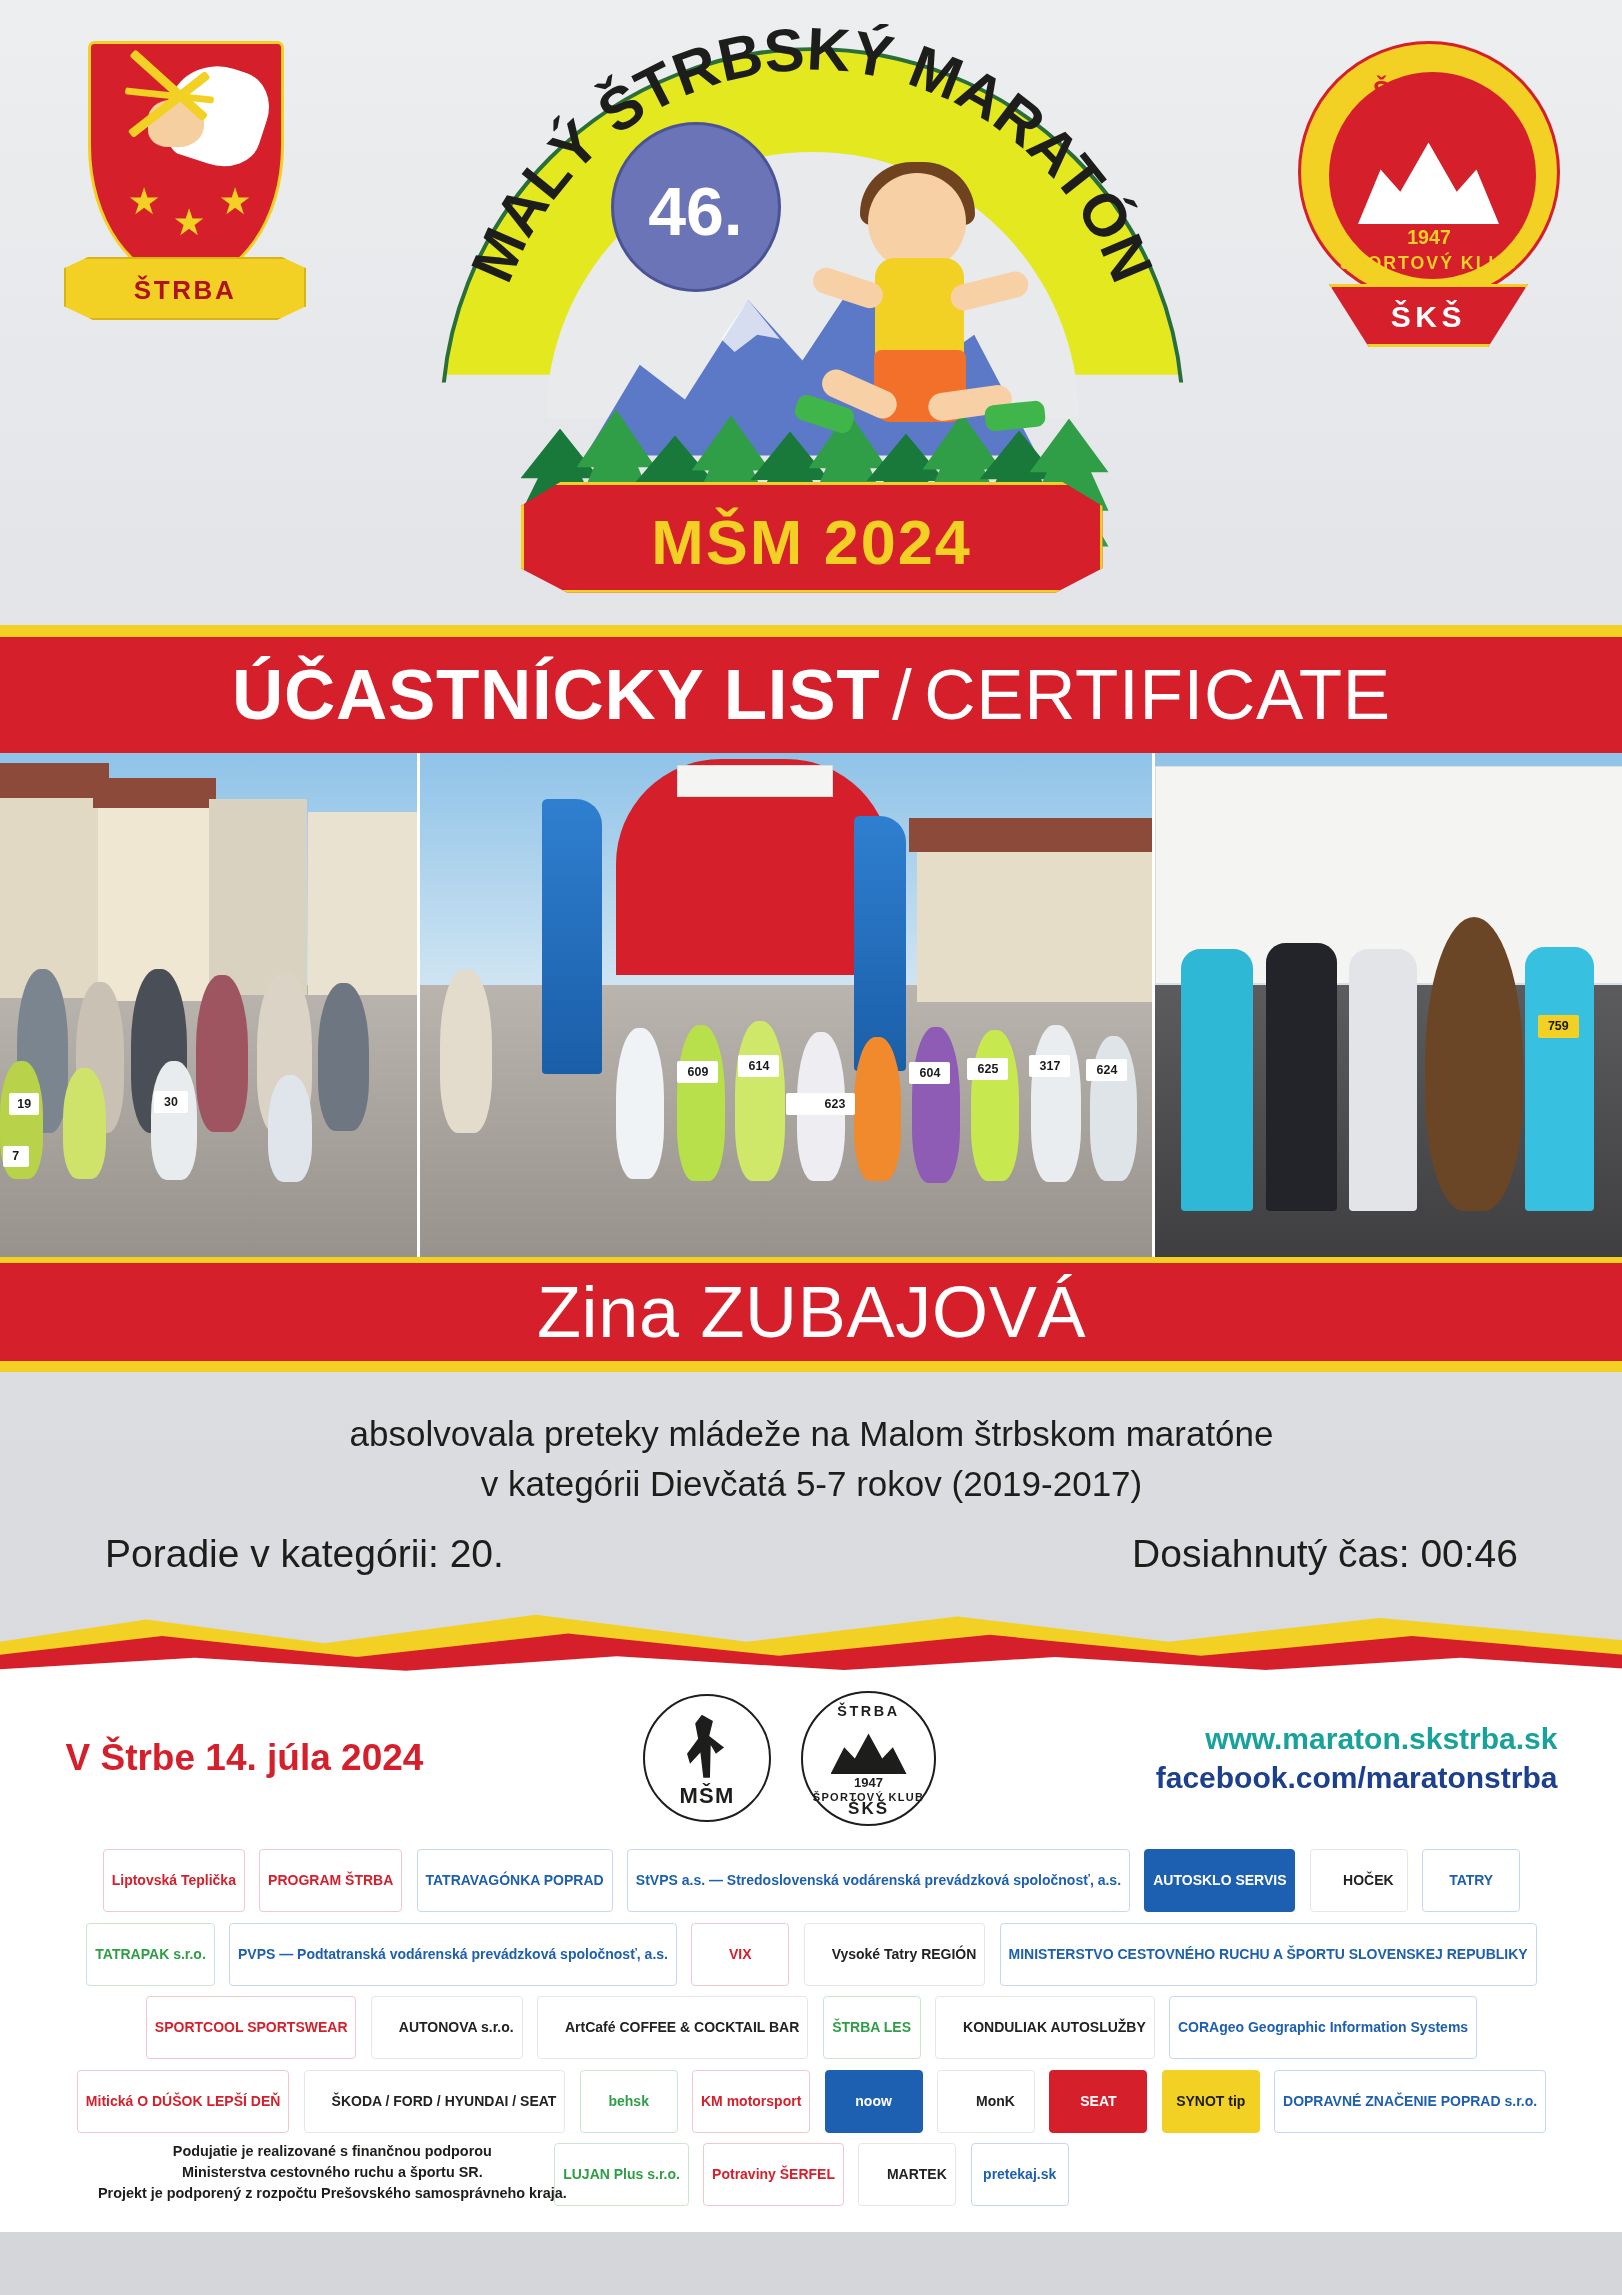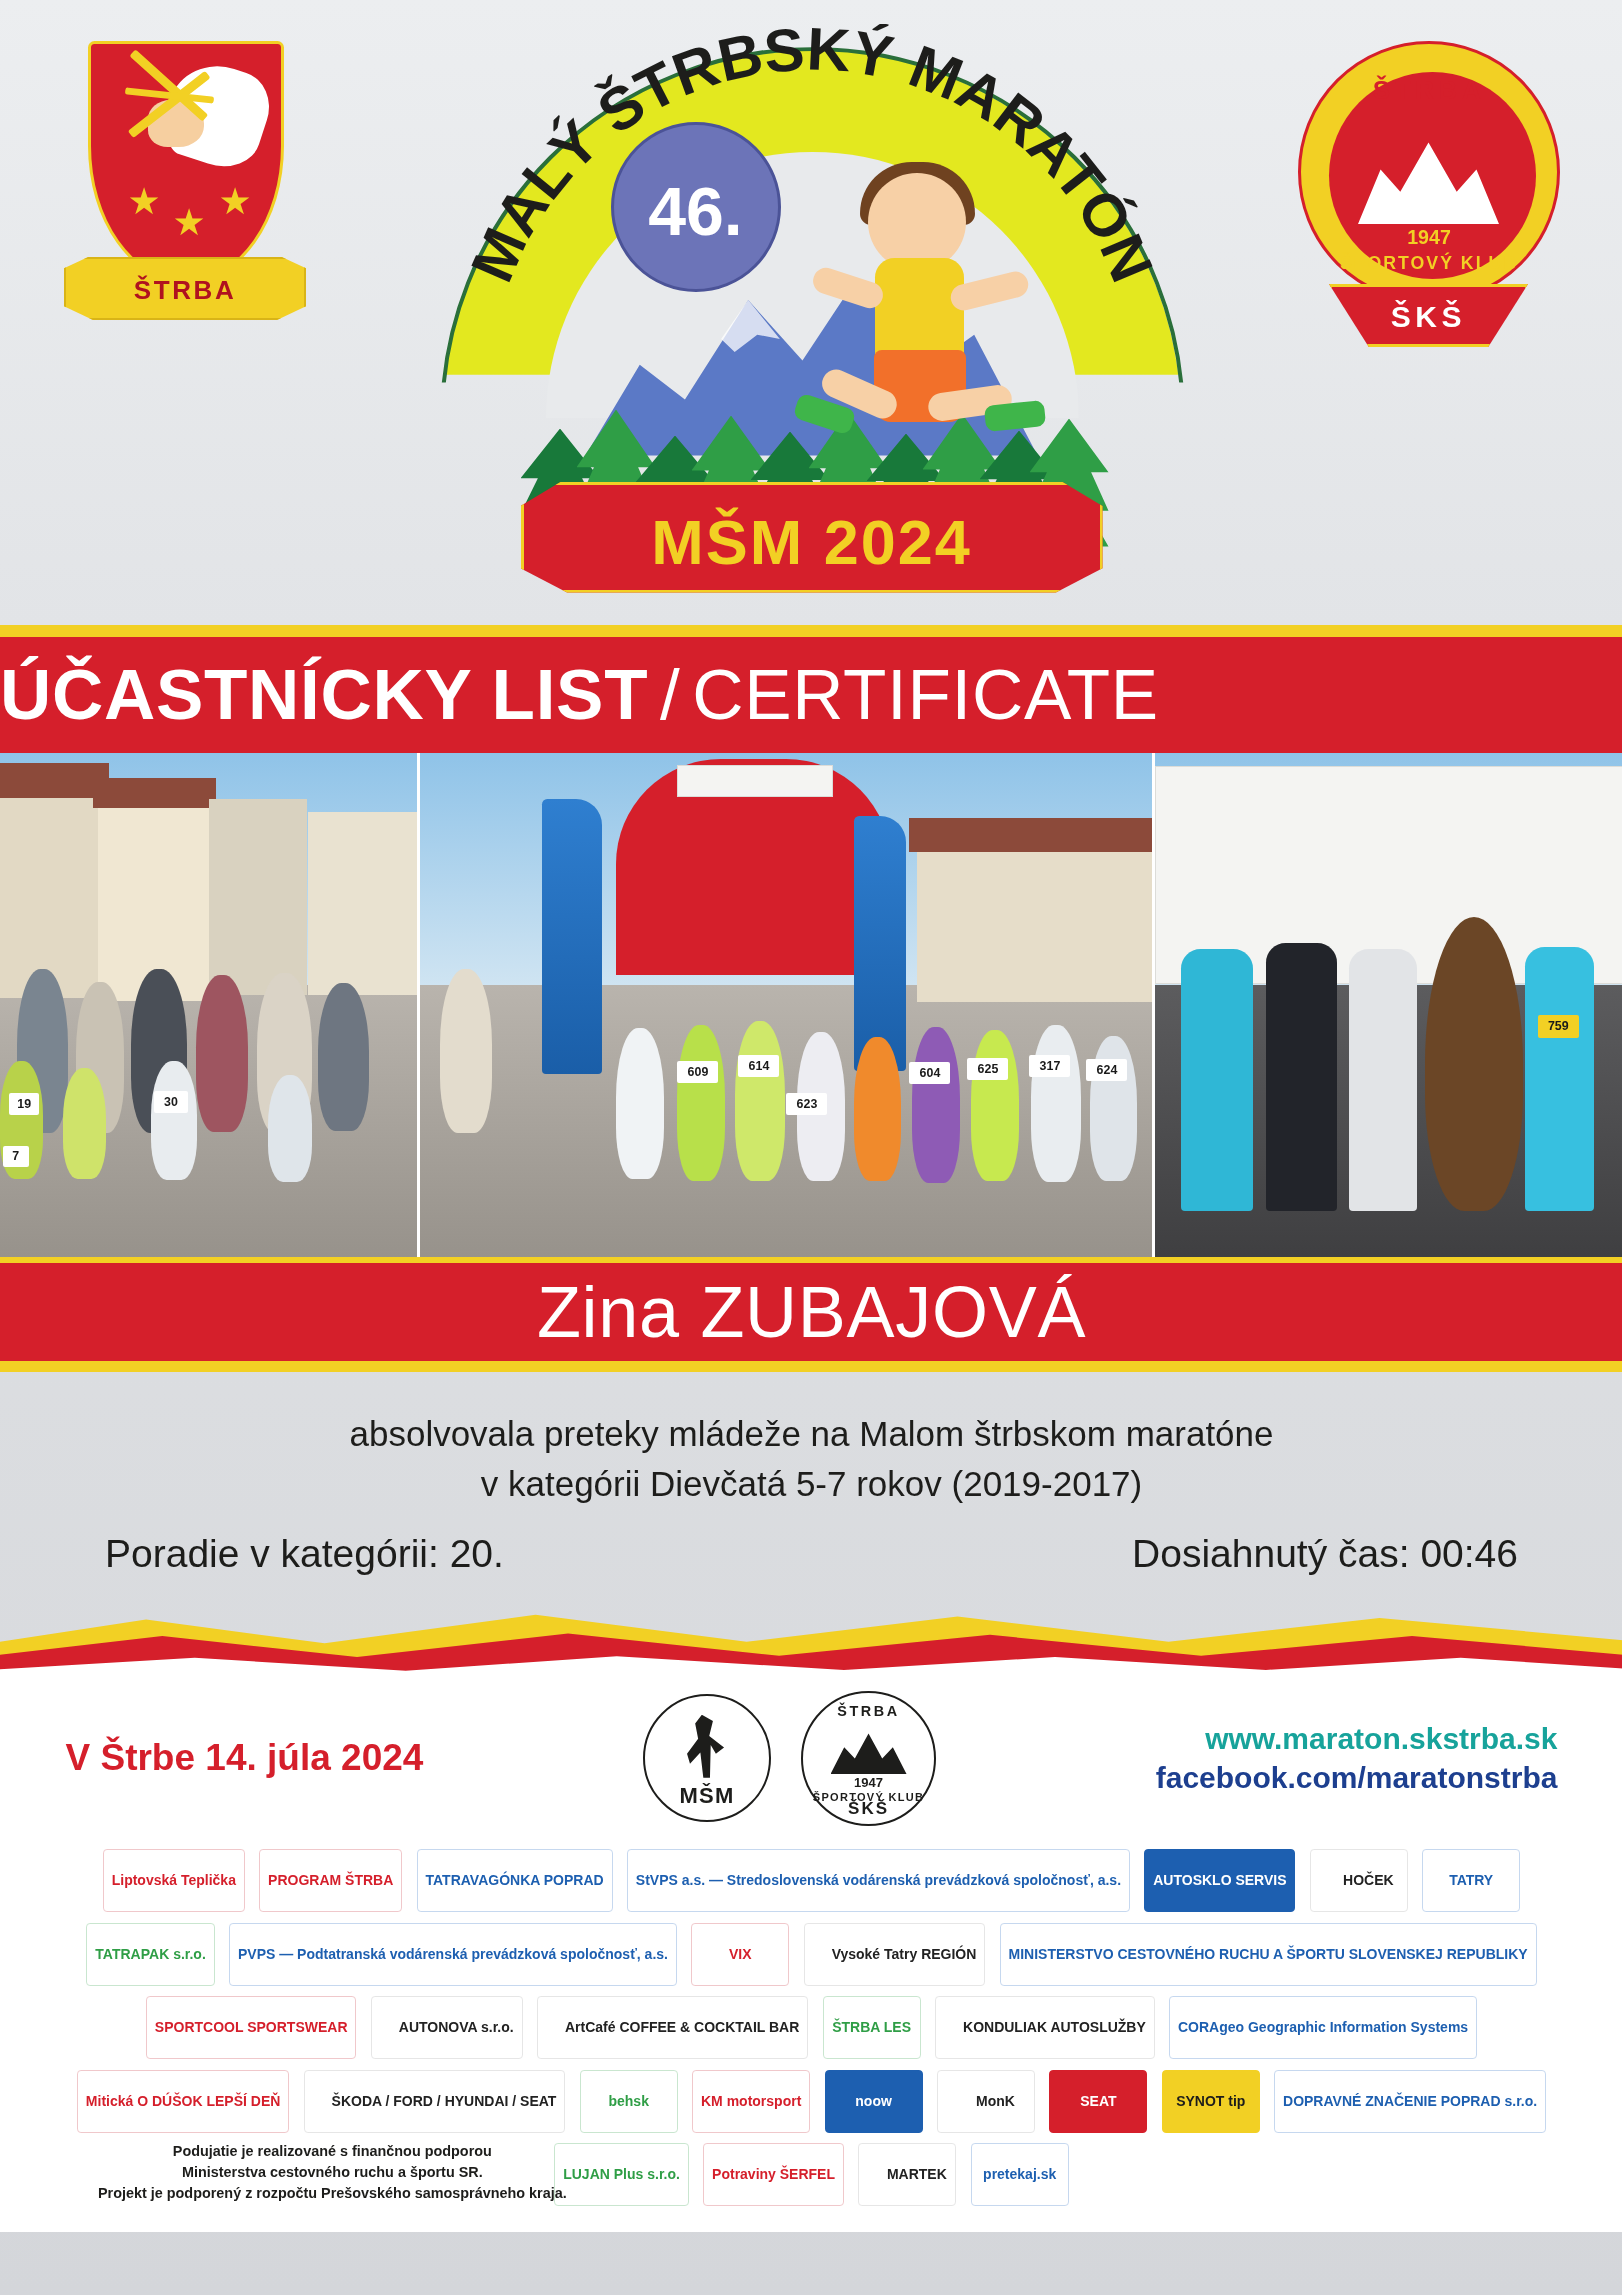--- a/index.html
+++ b/index.html
@@ -341,21 +341,21 @@
   
   .title-strip-top {
     height: 11.8px;
     background: #f2d024;
   }
   .title-bar {
     height: 116px;
     background: #d51f2b;
     display: flex;
     align-items: center;
-    justify-content: flex-start;
+    justify-content: center;
   }
   .title-bar .t1 {
     color: #ffffff;
     font-size: 71px;
     font-weight: bold;
     letter-spacing: 0.7px;
   }
   .title-bar .t2 {
     color: #ffffff;
     font-size: 71px;
@@ -743,21 +743,21 @@
       <div class="crowd-dot" style="left:257px;top:272px;width:48px;height:156px;background:#b8e04a;"></div>
       <div class="crowd-dot" style="left:315px;top:268px;width:50px;height:160px;background:#cfe86a;"></div>
       <div class="crowd-dot" style="left:377px;top:279px;width:48px;height:149px;background:#ededf2;"></div>
       <div class="crowd-dot" style="left:434px;top:284px;width:47px;height:144px;background:#f08a2c;"></div>
       <div class="crowd-dot" style="left:492px;top:274px;width:48px;height:156px;background:#8e5bb5;"></div>
       <div class="crowd-dot" style="left:551px;top:277px;width:48px;height:151px;background:#c7e94f;"></div>
       <div class="crowd-dot" style="left:611px;top:272px;width:50px;height:157px;background:#e9edf0;"></div>
       <div class="crowd-dot" style="left:670px;top:283px;width:47px;height:145px;background:#dfe4e9;"></div>
       <div class="bib" style="left:257px;top:308px;width:41px;height:22px;line-height:22px;">609</div>
       <div class="bib" style="left:318px;top:302px;width:41px;height:22px;line-height:22px;">614</div>
-      <div class="bib" style="left:366px;top:340px;width:41px;height:22px;line-height:22px;">623</div>
+      <div class="bib" style="left:366px;top:340px;width:41px;height:22px;line-height:22px;padding-left:28px;">623</div>
       <div class="bib" style="left:489px;top:309px;width:41px;height:22px;line-height:22px;">604</div>
       <div class="bib" style="left:547px;top:305px;width:41px;height:22px;line-height:22px;">625</div>
       <div class="bib" style="left:609px;top:302px;width:41px;height:22px;line-height:22px;">317</div>
       <div class="bib" style="left:666px;top:306px;width:41px;height:22px;line-height:22px;">624</div>
     </div>
 
     <div class="photo p3">
       <div class="sky"></div>
       <div class="ground" style="background:linear-gradient(180deg,#5c5c5e,#3f3f41);"></div>
       <div class="banner-white" style="left:0;top:13px;width:470px;height:216px;"></div>

